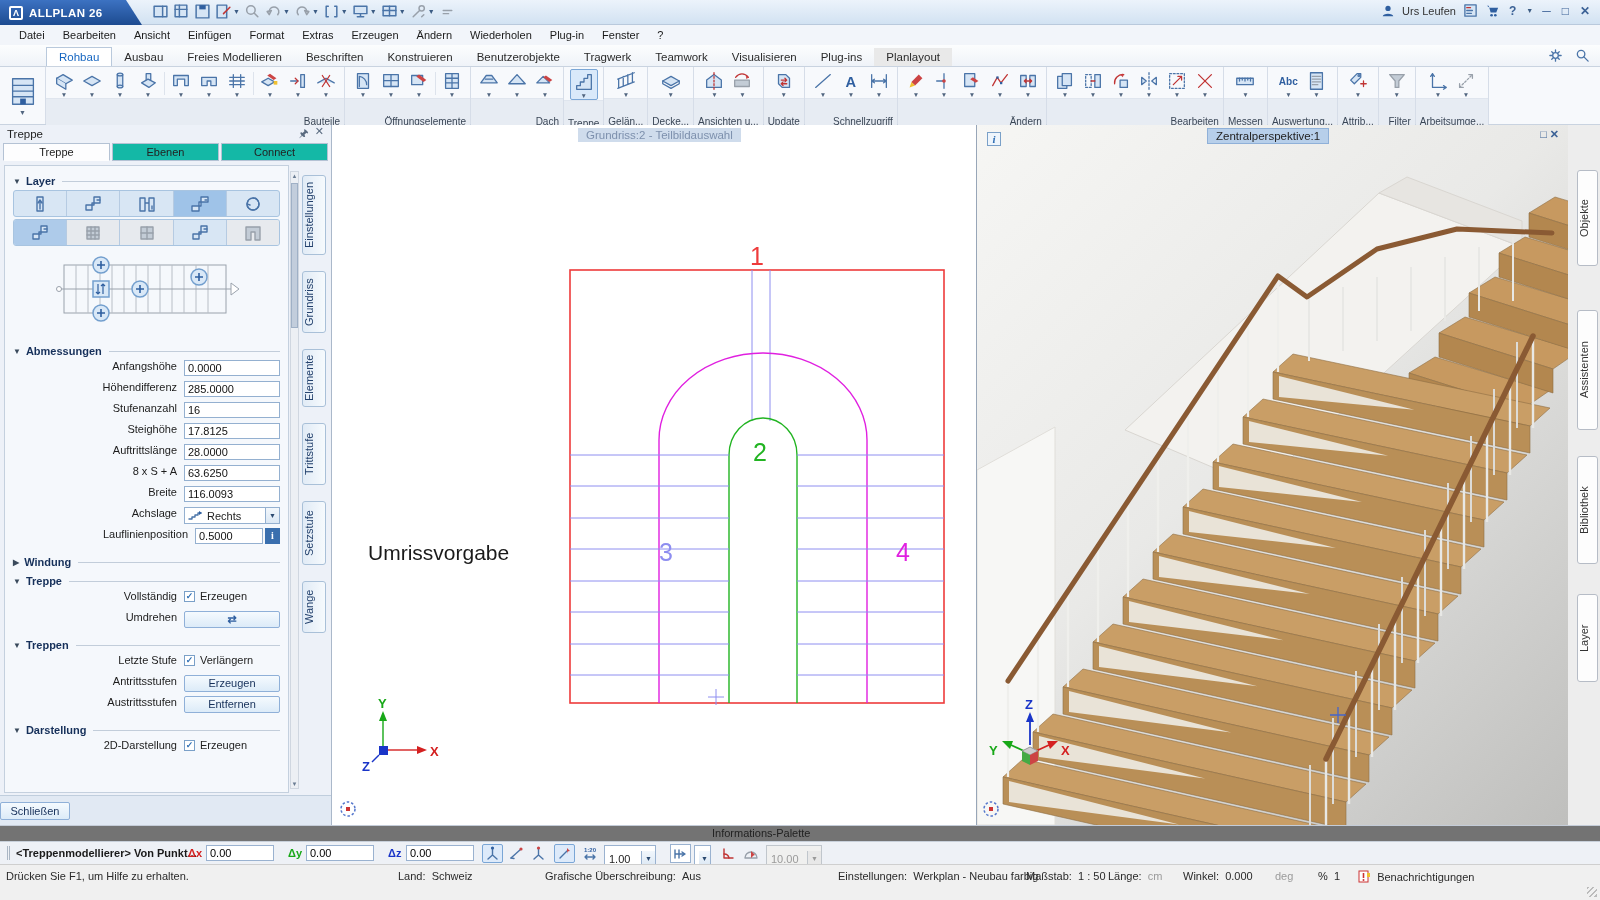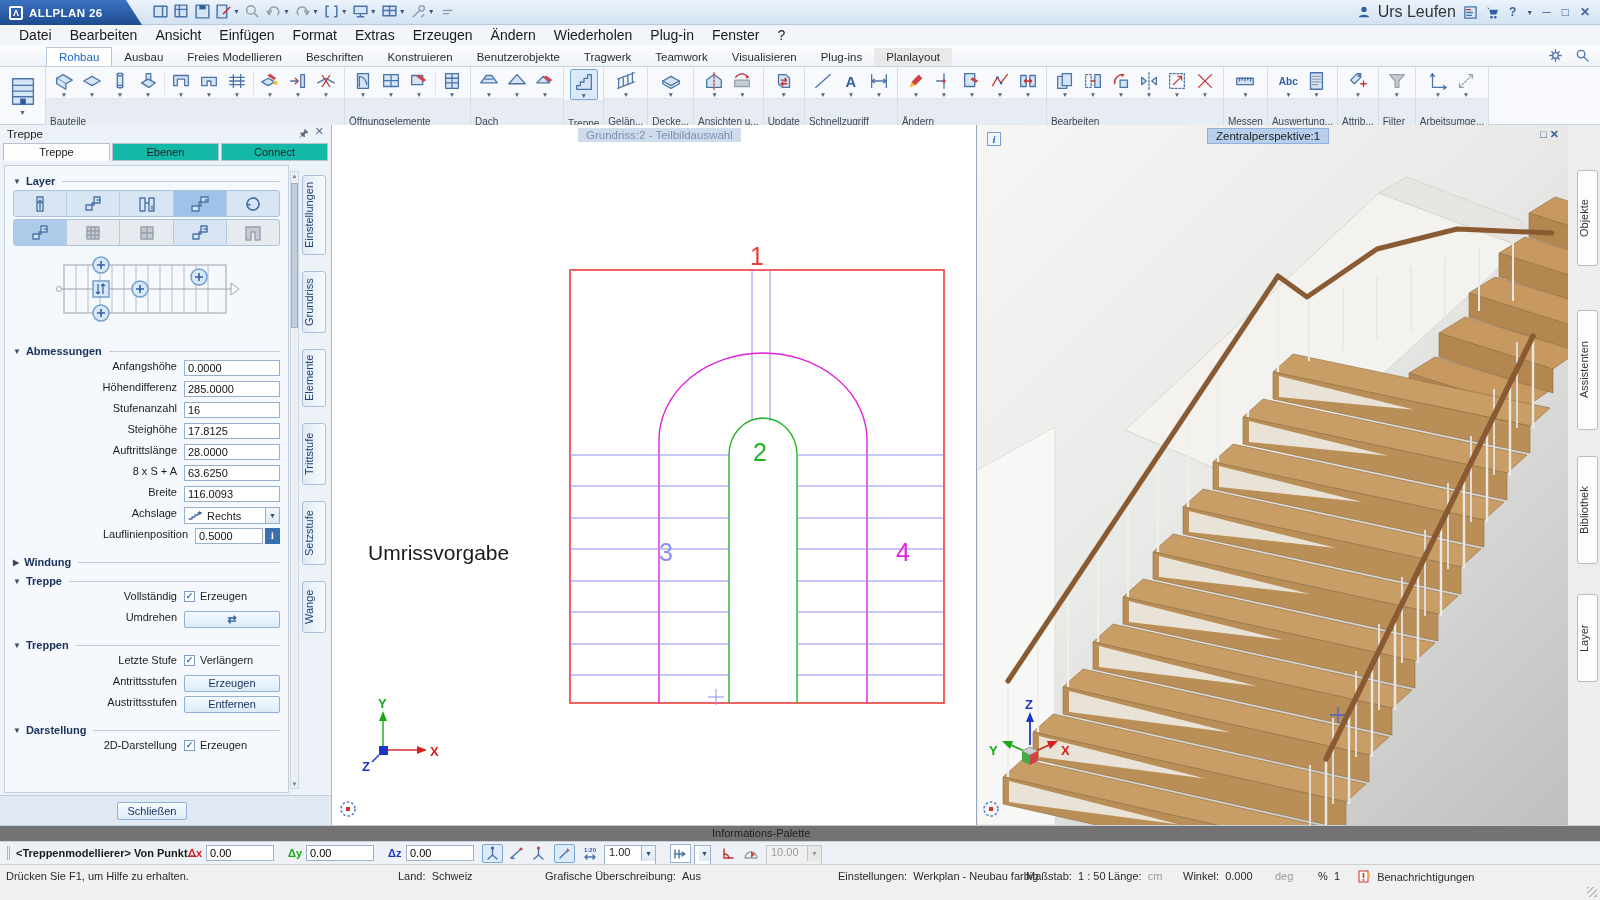--- a/index.html
+++ b/index.html
@@ -22,39 +22,39 @@
 #logo{position:absolute;left:0;top:0;height:25px;width:142px;background:linear-gradient(#3c72c2,#1d4b90);clip-path:polygon(0 0,126px 0,142px 100%,0 100%);display:flex;align-items:center;gap:6px;padding-left:9px}
 #logo .mark{width:14px;height:14px;border:2px solid #fff;border-radius:2px;color:#fff;font-weight:bold;font-size:9px;display:flex;align-items:center;justify-content:center}
 #logo .txt{color:#fff;font-weight:bold;font-size:11.5px;letter-spacing:.4px}
 #qat{position:absolute;left:152px;top:3px;display:flex;align-items:center;gap:4px}
 .qicon{display:flex;align-items:center}
 .qicon svg{width:17px;height:17px}
 .qcaret{font-size:7px;color:#3c5c84;margin-left:1px}
 #title-text{position:absolute;top:5px;left:300px;width:1000px;text-align:center;font-size:11.5px;color:#1b1b1b;white-space:nowrap}
 #tb-right{position:absolute;right:8px;top:3px;display:flex;align-items:center;gap:7px;color:#2f5fa0}
 #tb-right .wbtn{font-weight:bold;font-size:12px;color:#3c6296;padding:0 2px}
-#tb-right .uname{color:#333;font-size:16px}
+#tb-right .uname{color:#333;font-size:11px}
 
 
 #menubar{position:absolute;top:25px;left:0;width:1600px;height:20px;background:#f2f5fa;display:flex;align-items:center;padding-left:10px}
-#menubar span{padding:0 9px;font-size:14px;color:#1a1a1a}
+#menubar span{padding:0 9px;font-size:11px;color:#1a1a1a}
 
 
 #ribbontabs{position:absolute;top:45px;left:0;width:1600px;height:22px;background:linear-gradient(#fcfdfe,#eff3f8);border-bottom:1px solid #c9d3e0;display:flex;align-items:flex-end;padding-left:46px}
 .rtab{padding:3px 12px 3px;font-size:11.5px;color:#2b2b2b}
 .rtab.active{background:#fff;border:1px solid #b9c9dc;border-bottom:none;color:#1565c0}
 .rtab.hl{background:#e9e9e9}
 #ribbon-right{position:absolute;right:10px;top:48px;display:flex;gap:12px}
 
 
 #toolbar{position:absolute;top:67px;left:0;width:1600px;height:58px;background:#f7f9fc;border-bottom:1px solid #c9d3e0;display:flex}
 #appbtn{width:46px;display:flex;flex-direction:column;align-items:center;justify-content:center;border-right:1px solid #d6dde8}
 .tgroup{display:flex;flex-direction:column;border-right:1px solid #d6dde8}
 .tg-icons{flex:1;display:flex;align-items:center;justify-content:center;padding:2px 4px 0}
-.tg-label{height:13px;background:#e7ecf3;font-size:10px;color:#3a4656;text-align:left;line-height:13px;white-space:nowrap;padding:16px 4px;border-top:1px solid #dfe5ee}
+.tg-label{height:13px;background:#e7ecf3;font-size:10px;color:#3a4656;text-align:right;line-height:13px;white-space:nowrap;padding:16px 4px;border-top:1px solid #dfe5ee}
 .ticon{width:28px;display:flex;flex-direction:column;align-items:center;padding-top:1px}
 .ticon svg{width:22px;height:22px}
 .ticon .caret{font-size:6.5px;color:#51657f;line-height:6px}
 .ticon.sel{background:#d9e9fa;border:1px solid #7aa6d6;border-radius:2px}
 .tsep{width:1px;background:#dde3ec;align-self:stretch;margin:3px 2px}
 
 
 #palette{position:absolute;top:125px;left:0;width:332px;height:700px;background:#edf1f8;border-right:1px solid #aab8ca}
 #planview{position:absolute;top:125px;left:332px;width:645px;height:700px;background:#fff;border-right:1px solid #98a6b8;overflow:hidden}
 #view3d{position:absolute;top:125px;left:977px;width:591px;height:700px;background:linear-gradient(135deg,#f6f6f4 0%,#e9e9e7 45%,#bfbfbd 100%);overflow:hidden}
@@ -85,21 +85,21 @@
 .fcell:last-child{border-right:none}
 .fcell.sel{background:#9fc3e8}
 .fcell.sel2{background:#aecbea}
 .fcell.dis{background:#e7eaee}
 .fcell svg{width:20px;height:20px}
 .vtabs{position:absolute;right:3px;top:50px;width:26px;display:flex;flex-direction:column;gap:16px}
 .vtab{writing-mode:vertical-rl;transform:rotate(180deg);background:linear-gradient(90deg,#f6fafd,#e1ebf6);border:1px solid #a9c0d8;border-radius:3px;text-align:center;font-size:11px;color:#22406c;width:24px}
 .scrollbar{position:absolute;right:32px;top:46px;bottom:36px;width:9px;background:#eceff4;border:1px solid #cfd6e0}
 .scrollbar .thumb{position:absolute;top:11px;left:0;right:0;height:145px;background:#c2cddc;border:1px solid #9fb0c6}
 .scrollbar .sarr{position:absolute;left:0;right:0;text-align:center;font-size:6px;color:#6a7c92}
-.pal-foot{position:absolute;left:0;right:0;bottom:0;height:30px;background:#e1e9f3;border-top:1px solid #c0cedd;display:flex;align-items:center;justify-content:center;padding-right:27px}
+.pal-foot{position:absolute;left:0;right:0;bottom:0;height:30px;background:#e1e9f3;border-top:1px solid #c0cedd;display:flex;align-items:center;justify-content:flex-start;padding-right:27px}
 .close-btn{width:70px;height:18px;border:1px solid #8fb0d8;background:linear-gradient(#f5fafe,#dcebf8);border-radius:2px;font-size:11px;color:#16305a;text-align:center;line-height:16px}
 
 
 svg.plan line,svg.plan path{fill:none;stroke-width:1.4}
 svg.plan .cm{stroke:#e020e0}
 svg.plan .cg{stroke:#22b422}
 svg.plan .cb{stroke:#8e8ef0;stroke-width:1}
 .viewtitle{position:absolute;background:#cfdcec;color:#7d90ad;padding:1px 8px;font-size:11.5px;white-space:nowrap}
 .viewtitle.persp{background:#b7cfea;color:#222;border:1px solid #8fb0d8}
 .infoicon{position:absolute;width:14px;height:14px;border:1px solid #7aa0c8;background:#eef5fc;color:#2f6fb4;font-family:"Liberation Serif",serif;font-style:italic;font-weight:bold;font-size:11px;text-align:center;line-height:13px}
@@ -112,21 +112,21 @@
 #infobar span{position:absolute;left:712px;top:1px;font-size:11px;color:#222}
 #dlgrow{position:absolute;top:841px;left:0;width:1600px;height:23px;background:#eef1f6;border-top:1px solid #c8d0da}
 #dlgrow .grip{position:absolute;left:7px;top:4px;width:3px;height:14px;border-left:1px solid #aab6c4;border-right:1px solid #aab6c4}
 #dlgrow .prompt{position:absolute;left:16px;top:5px;font-weight:bold;color:#1a1a1a}
 .dlabel{position:absolute;top:5px;font-weight:bold}
 .dinput{position:absolute;top:3px;width:68px;height:16px;border:1px solid #9ab2d0;background:#fff;padding:0 3px;font-size:11px;font-family:"Liberation Sans",sans-serif}
 .dicon{position:absolute;top:2px;width:21px;height:19px;display:flex;align-items:center;justify-content:center}
 .dicon svg{width:17px;height:17px}
 .dicon.boxed{border:1px solid #7aa6d6;background:#ddeafa;border-radius:2px}
 .dicon.framed{border:1px solid #9ab2d0;background:#fff}
-.dsel{position:absolute;top:3px;height:27px;border:1px solid #9ab2d0;background:#fff;display:flex;align-items:flex-start;padding-left:4px}
+.dsel{position:absolute;top:3px;height:27px;border:1px solid #9ab2d0;background:#fff;display:flex;align-items:center;padding-left:4px}
 .dsel .sarrow{margin-left:auto;width:14px;height:15px;background:linear-gradient(#f2f7fc,#dce8f4);border-left:1px solid #9ab2d0;text-align:center;font-size:7px;line-height:15px;color:#2c4a70}
 .dsel.dis{background:#f0f0ef;color:#9a9a9a;border-color:#c0c6cc}
 .dsel.dis .sarrow{background:#e8e8e8;border-left-color:#c0c6cc;color:#9a9a9a}
 #statusbar{position:absolute;top:864px;left:0;width:1600px;height:36px;background:#f0f0f0;border-top:1px solid #cfcfcf}
 #statusbar .sitem{position:absolute;top:5px;font-size:11px;color:#2a2a2a;white-space:nowrap}
 #statusbar .dim{color:#9b9b9b}
 #statusbar .grip2{position:absolute;right:3px;bottom:3px;width:10px;height:10px;background:
  repeating-linear-gradient(135deg,#bbb 0 1.5px,transparent 1.5px 4px)}
 </style>
 </head>

